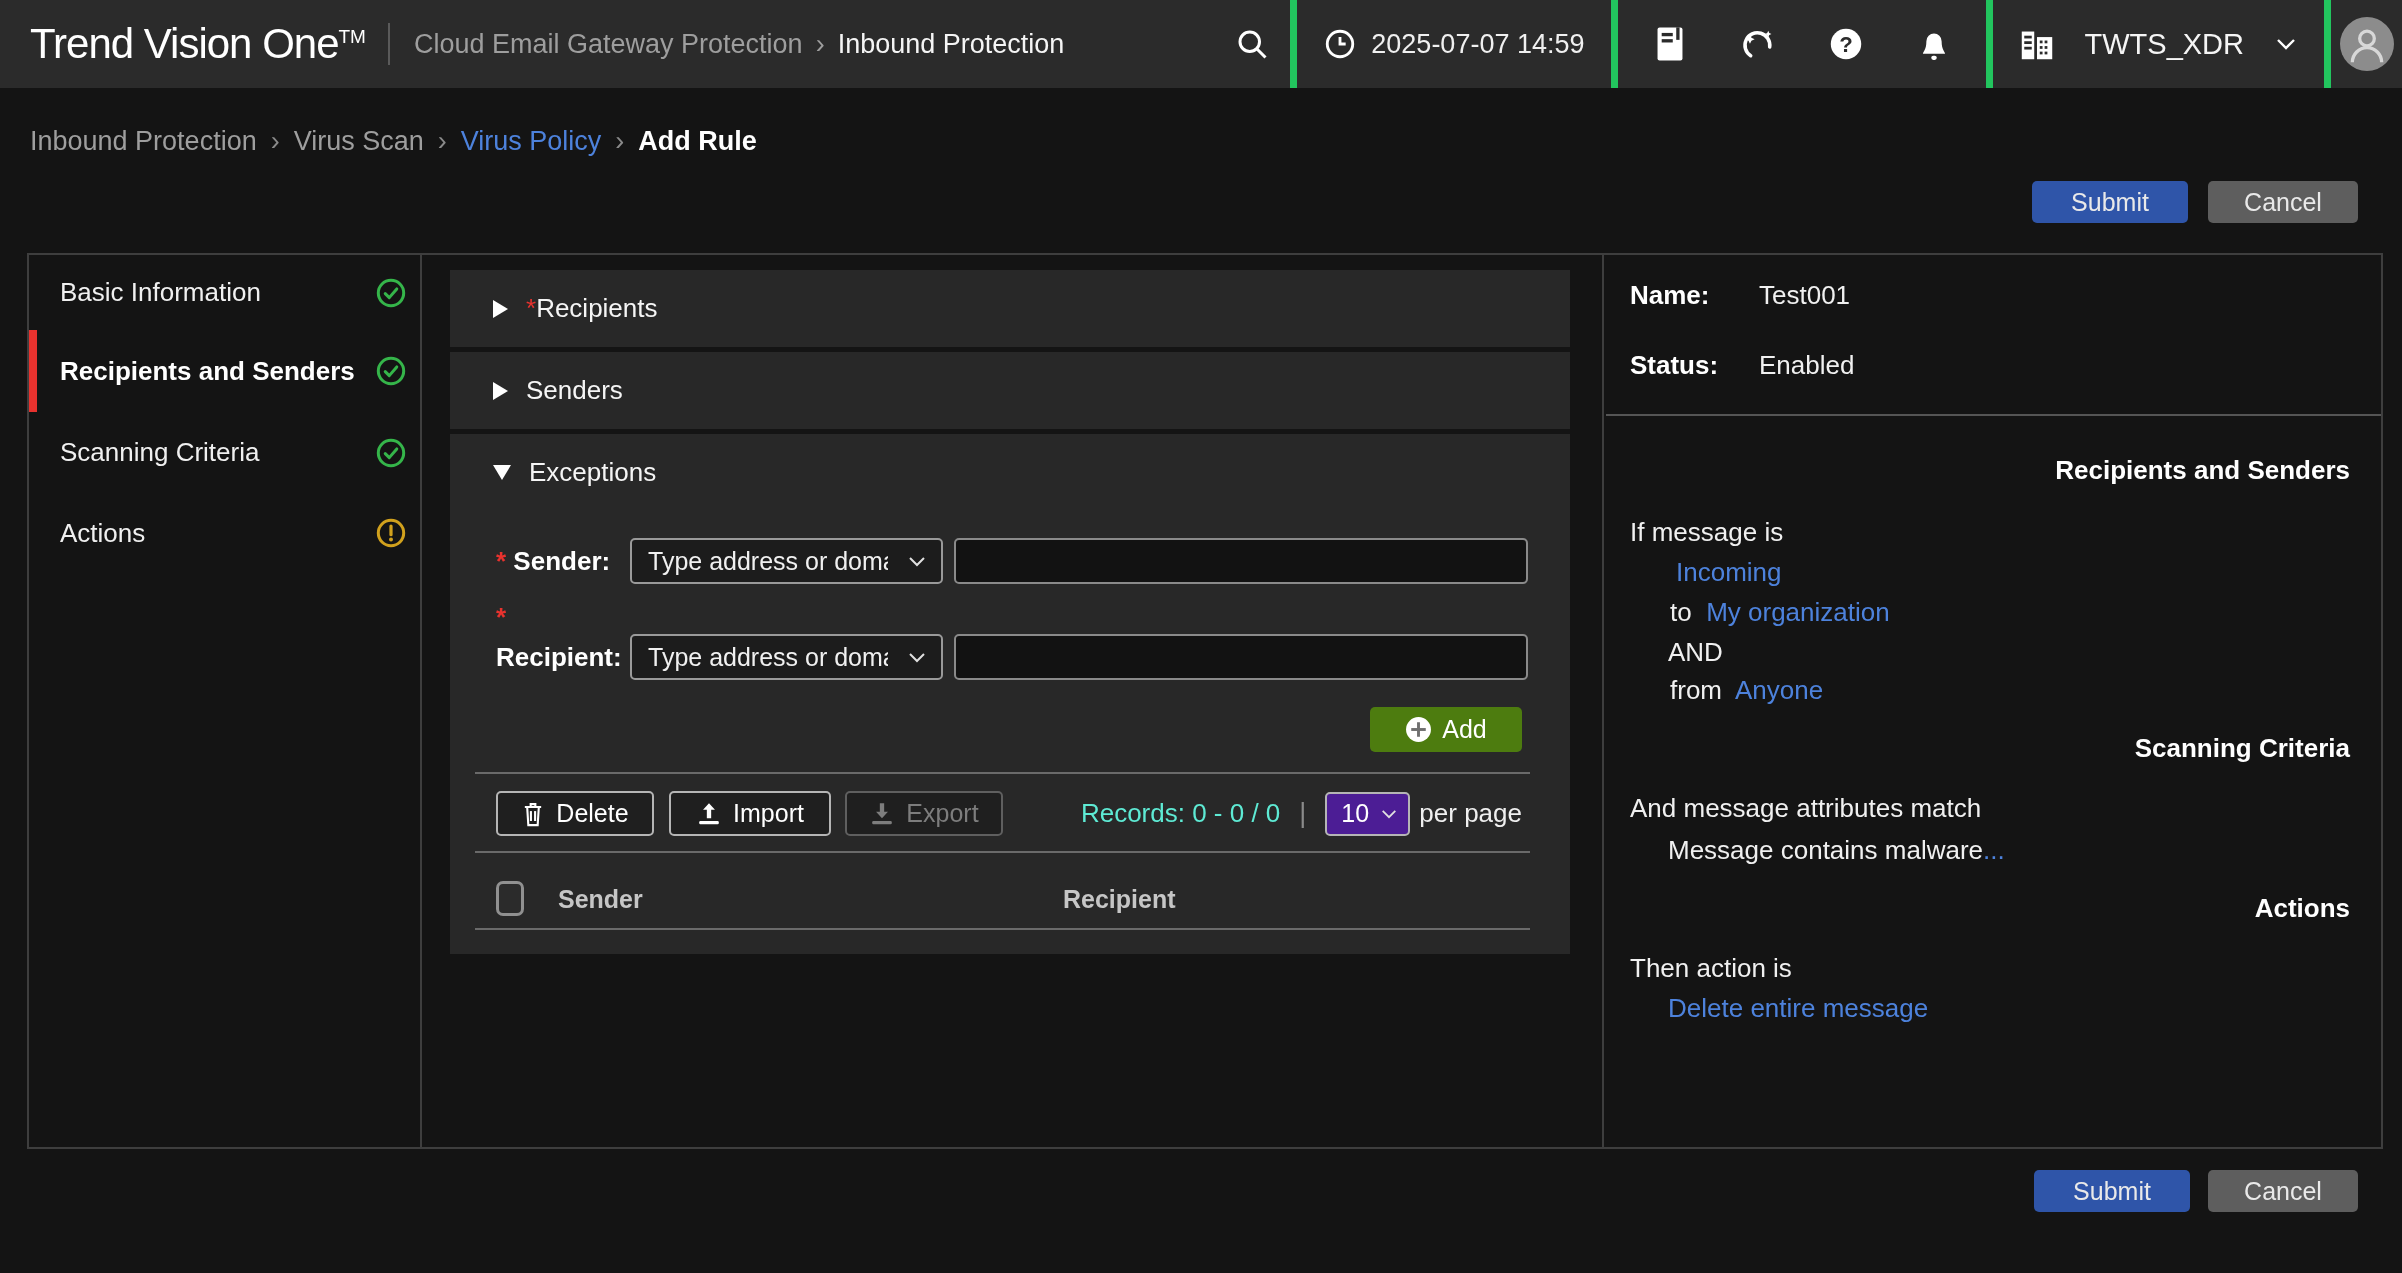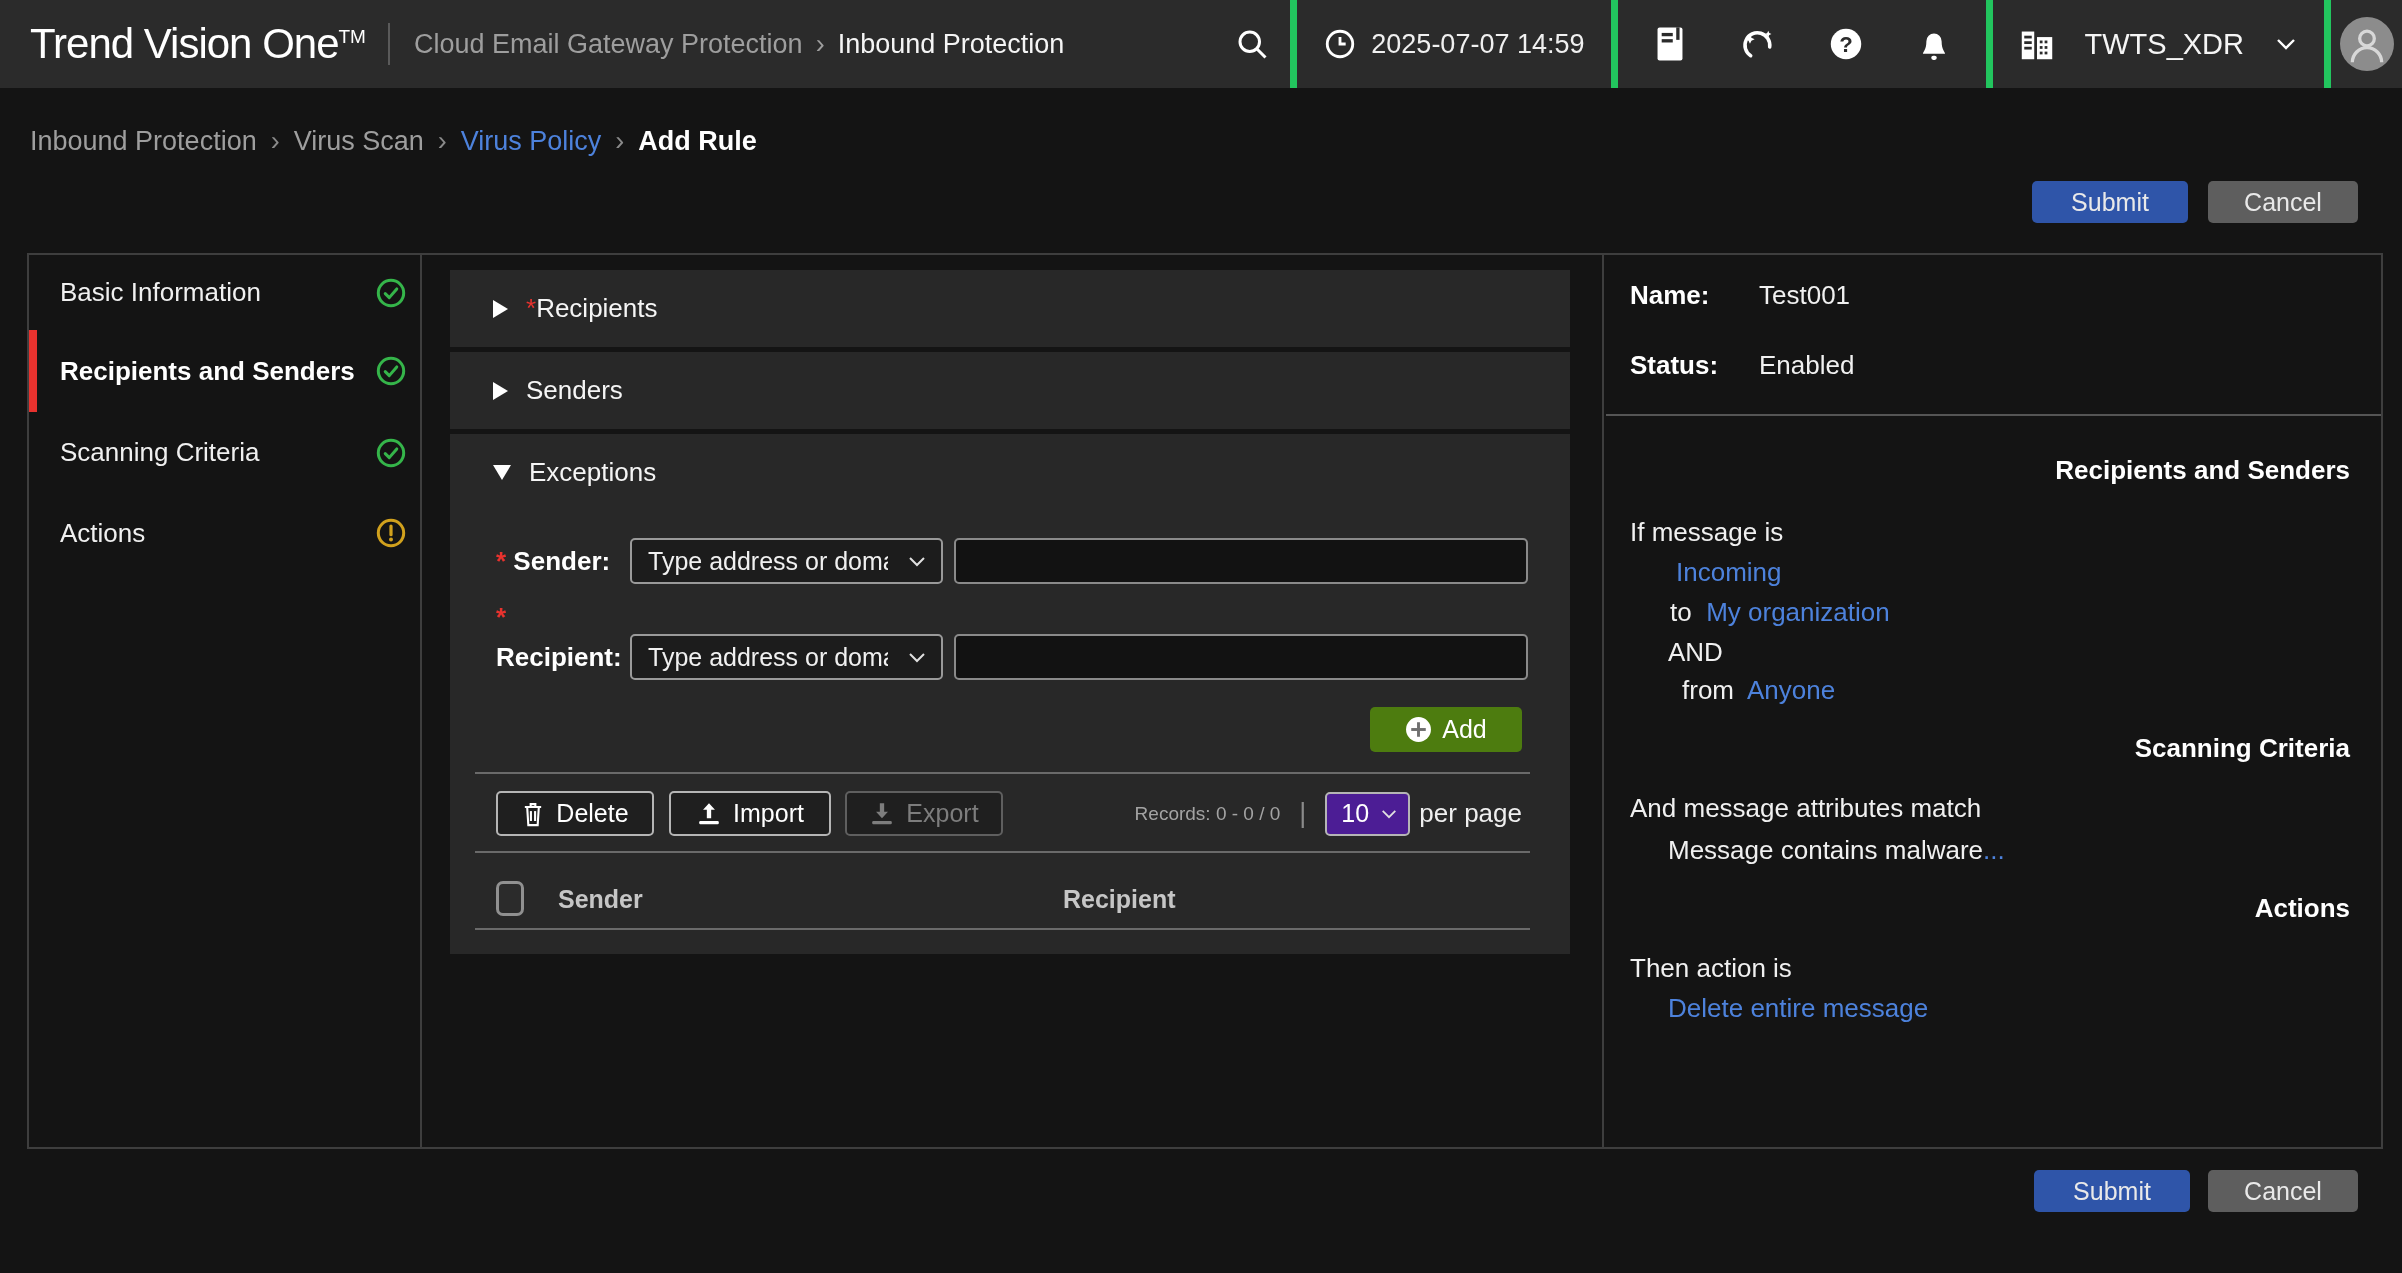--- a/index.html
+++ b/index.html
@@ -76,21 +76,21 @@
   .btn-add { width:152px; height:45px; background:#4d7c0f; border:none; border-radius:5px; color:#ffffff; font-size:25px; font-family:inherit; display:flex; align-items:center; justify-content:center; gap:10px; cursor:pointer; }
 
   .hr { position:absolute; left:25px; right:40px; height:2px; background:#6a6a6a; }
   .hr-1 { top:338px; } .hr-2 { top:417px; } .hr-3 { top:494px; }
 
   .toolbar { position:absolute; top:357px; left:46px; right:48px; height:45px; display:flex; align-items:center; }
   .tbtn { height:45px; background:#1f1f1f; border:2px solid #b5b5b5; border-radius:5px; color:#ffffff; font-size:25px; font-family:inherit; display:flex; align-items:center; justify-content:center; gap:11px; cursor:pointer; }
   .tbtn-delete { width:158px; }
   .tbtn-import { width:162px; margin-left:15px; }
   .tbtn-export { width:158px; margin-left:14px; border-color:#5f5f5f; color:#7d7d7d; cursor:default; }
-  .records { margin-left:auto; font-size:19px; color:#a3a3a3; white-space:nowrap; }
+  .records { margin-left:auto; font-size:26px; color:#5eead4; white-space:nowrap; }
   .rec-sep { margin:0 19px; color:#8a8a8a; font-size:27px; }
   .pagesize { width:85px; height:44px; background:#4c1d95; border:2px solid #b5b5b5; border-radius:5px; display:flex; align-items:center; padding:0 10px 0 14px; cursor:pointer; }
   .pagesize span { font-size:25px; color:#ffffff; }
   .pagesize svg { margin-left:auto; }
   .perpage { margin-left:9px; font-size:26px; color:#efefef; white-space:nowrap; }
 
   .thead { position:absolute; top:437px; left:46px; right:40px; height:56px; }
   .checkbox { position:absolute; left:0; top:10px; width:28px; height:35px; border:3px solid #909090; border-radius:7px; background:#2b2b2b; cursor:pointer; }
   .th { position:absolute; top:14px; font-size:25px; font-weight:700; color:#c6c6c6; }
   .th-sender { left:62px; }
@@ -360,21 +360,21 @@
     <span class="kv-label" style="top:95px;">Status:</span>
     <span class="kv-value" style="top:95px;">Enabled</span>
 
     <div class="sum-divider"></div>
 
     <span class="sum-heading" style="top:200px;">Recipients and Senders</span>
     <span class="sum-line" style="top:262px; left:24px;">If message is</span>
     <span class="sum-line" style="top:302px; left:70px;"><span class="sum-link">Incoming</span></span>
     <span class="sum-line" style="top:342px; left:64px;"><span>to</span>&nbsp; <span class="sum-link">My organization</span></span>
     <span class="sum-line" style="top:382px; left:62px;">AND</span>
-    <span class="sum-line" style="top:420px; left:76px;"><span>from</span>&nbsp; <span class="sum-link">Anyone</span></span>
+    <span class="sum-line" style="top:420px; left:64px;"><span>from</span>&nbsp; <span class="sum-link">Anyone</span></span>
 
     <span class="sum-heading" style="top:478px;">Scanning Criteria</span>
     <span class="sum-line" style="top:538px; left:24px;">And message attributes match</span>
     <span class="sum-line" style="top:580px; left:62px;"><span>Message contains malware</span><span class="sum-link">...</span></span>
 
     <span class="sum-heading" style="top:638px;">Actions</span>
     <span class="sum-line" style="top:698px; left:24px;">Then action is</span>
     <span class="sum-line" style="top:738px; left:62px;"><span class="sum-link">Delete entire message</span></span>
   </div>
 </div>

